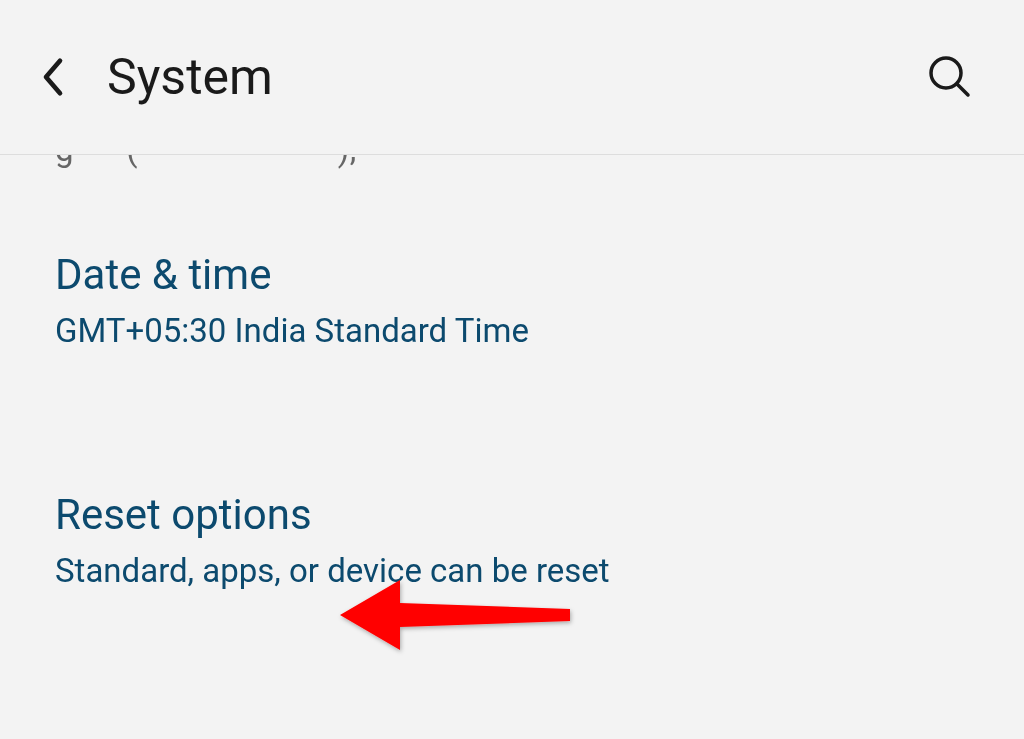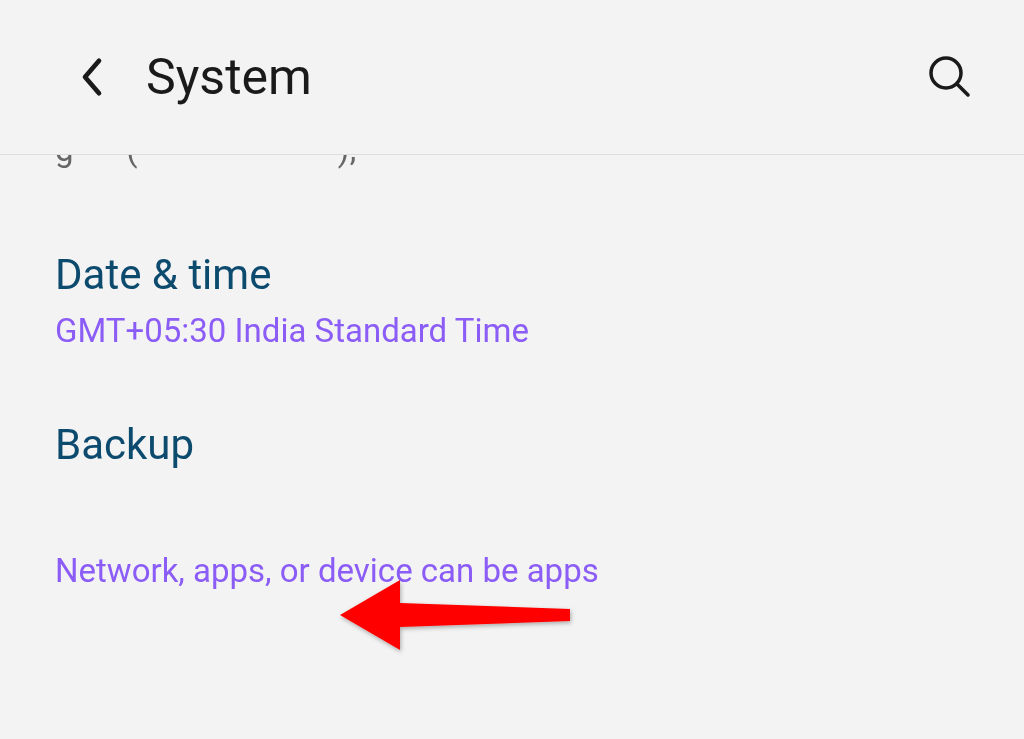--- a/index.html
+++ b/index.html
@@ -11,21 +11,21 @@
       font-family: -apple-system, BlinkMacSystemFont, 'Segoe UI', Roboto, Arial, sans-serif;
       background: #f3f3f3;
       width: 1024px;
       height: 739px;
       overflow: hidden;
       position: relative;
     }
     .header {
       display: flex;
       align-items: center;
-      padding: 40px 50px 40px 78px;
+      padding: 40px 50px 40px 39px;
       background: #f3f3f3;
       border-bottom: 1px solid #ddd;
       position: relative;
       height: 155px;
     }
     .back-button {
       display: flex;
       align-items: center;
       justify-content: center;
       cursor: pointer;
@@ -76,21 +76,21 @@
     }
     .setting-title {
       font-size: 42px;
       font-weight: 400;
       color: #0c4a6e;
       margin-bottom: 12px;
     }
     .setting-subtitle {
       font-size: 33px;
       font-weight: 400;
-      color: #8b5cf6;
+      color: #0c4a6e;
     }
     .arrow-annotation {
       position: absolute;
       left: 335px;
       top: 565px;
       pointer-events: none;
     }
     .arrow-annotation svg {
       width: 250px;
       height: 100px;
@@ -118,25 +118,25 @@
   <div class="partial-row">
     <span class="partial-text">g &nbsp;&nbsp;&nbsp;&nbsp; ( &nbsp;&nbsp;&nbsp;&nbsp;&nbsp;&nbsp;&nbsp;&nbsp;&nbsp;&nbsp;&nbsp;&nbsp;&nbsp;&nbsp;&nbsp;&nbsp;&nbsp;&nbsp;&nbsp;&nbsp;&nbsp; ),</span>
   </div>
 
   <div class="setting-row">
     <div class="setting-title">Date &amp; time</div>
     <div class="setting-subtitle">GMT+05:30 India Standard Time</div>
   </div>
 
   <div class="setting-row">
-    <div class="setting-title">Backup</div>
   </div>
 
   <div class="setting-row">
-    <div class="setting-subtitle">Network, apps, or device can be apps</div>
+    <div class="setting-title">Reset options</div>
+    <div class="setting-subtitle">Standard, apps, or device can be reset</div>
   </div>
 </div>
 
 <div class="arrow-annotation">
   <svg viewBox="0 0 250 100">
     <defs>
       <filter id="shadow" x="-20%" y="-20%" width="140%" height="140%">
         <feDropShadow dx="1" dy="2" stdDeviation="2" flood-opacity="0.3"></feDropShadow>
       </filter>
     </defs>

